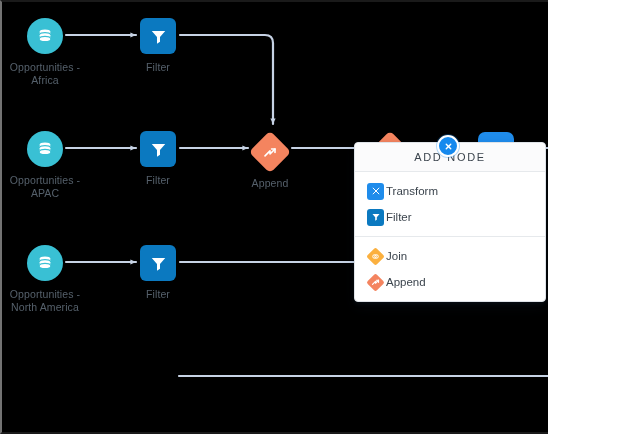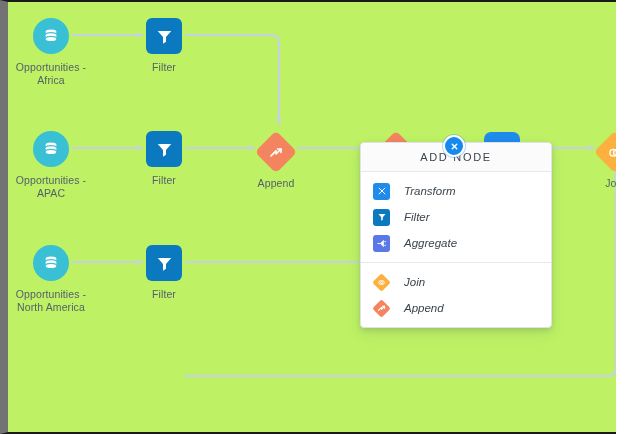--- a/index.html
+++ b/index.html
@@ -2,25 +2,25 @@
 <html><head>
 <meta charset="utf-8">
 <style>
   html, body {
     margin: 0;
     padding: 0;
     background: #ffffff;
   }
   #canvas {
     position: relative;
-    width: 616px;
+    width: 548px;
     height: 434px;
-    background: #bef264;
+    background: #000000;
     border-top: 2px solid #1a1a1a;
-    border-left: 8px solid #737373;
+    border-left: 2px solid #737373;
     border-bottom: 2px solid #1a1a1a;
     box-sizing: border-box;
     overflow: hidden;
     font-family: "Liberation Sans", sans-serif;
   }
 
   
   #wires {
     position: absolute;
     left: 0; top: 0;
@@ -131,24 +131,23 @@
     transform: rotate(45deg);
     width: 13px; height: 13px;
     flex: 0 0 13px;
     margin-left: 2px;
     margin-right: 2px;
   }
   .an-ico.dia > svg { transform: rotate(-45deg); }
   .an-ico.join   { background: #fbb03f; }
   .an-ico.append { background: #f4845f; }
   .an-text {
-    margin-left: 14px;
+    margin-left: 2px;
     font-size: 11.5px;
     color: #3b444d;
-    font-style: italic;
   }
 
   
   #an-close {
     position: absolute;
     left: 435px;
     top: 133px;
     width: 22px; height: 22px;
     border-radius: 50%;
     background: #1589ee;
@@ -351,31 +350,20 @@
 
       <div class="an-item">
         <span class="an-ico filter">
           <svg width="10" height="10" viewBox="0 0 24 24" fill="#ffffff">
             <path d="M3.5 5h17l-6.6 7.6v6.1l-3.8 2.3v-8.4z"></path>
           </svg>
         </span>
         <span class="an-text">Filter</span>
       </div>
 
-      <div class="an-item">
-        <span class="an-ico aggregate">
-          <svg width="11" height="11" viewBox="0 0 24 24" fill="none" stroke="#ffffff" stroke-width="2" stroke-linecap="round">
-            <path d="M17 4 L9 12 L17 20 Z" fill="#ffffff" stroke="none"></path>
-            <path d="M9 12 H4"></path>
-            <path d="M19 8 H21"></path>
-            <path d="M19 16 H21"></path>
-          </svg>
-        </span>
-        <span class="an-text">Aggregate</span>
-      </div>
     </div>
 
     <div class="an-group">
       <div class="an-item">
         <span class="an-ico dia join">
           <svg width="9" height="9" viewBox="0 0 24 24" fill="none" stroke="#ffffff" stroke-width="2.6">
             <circle cx="9.4" cy="12" r="4.8"></circle>
             <circle cx="14.6" cy="12" r="4.8"></circle>
           </svg>
         </span>

